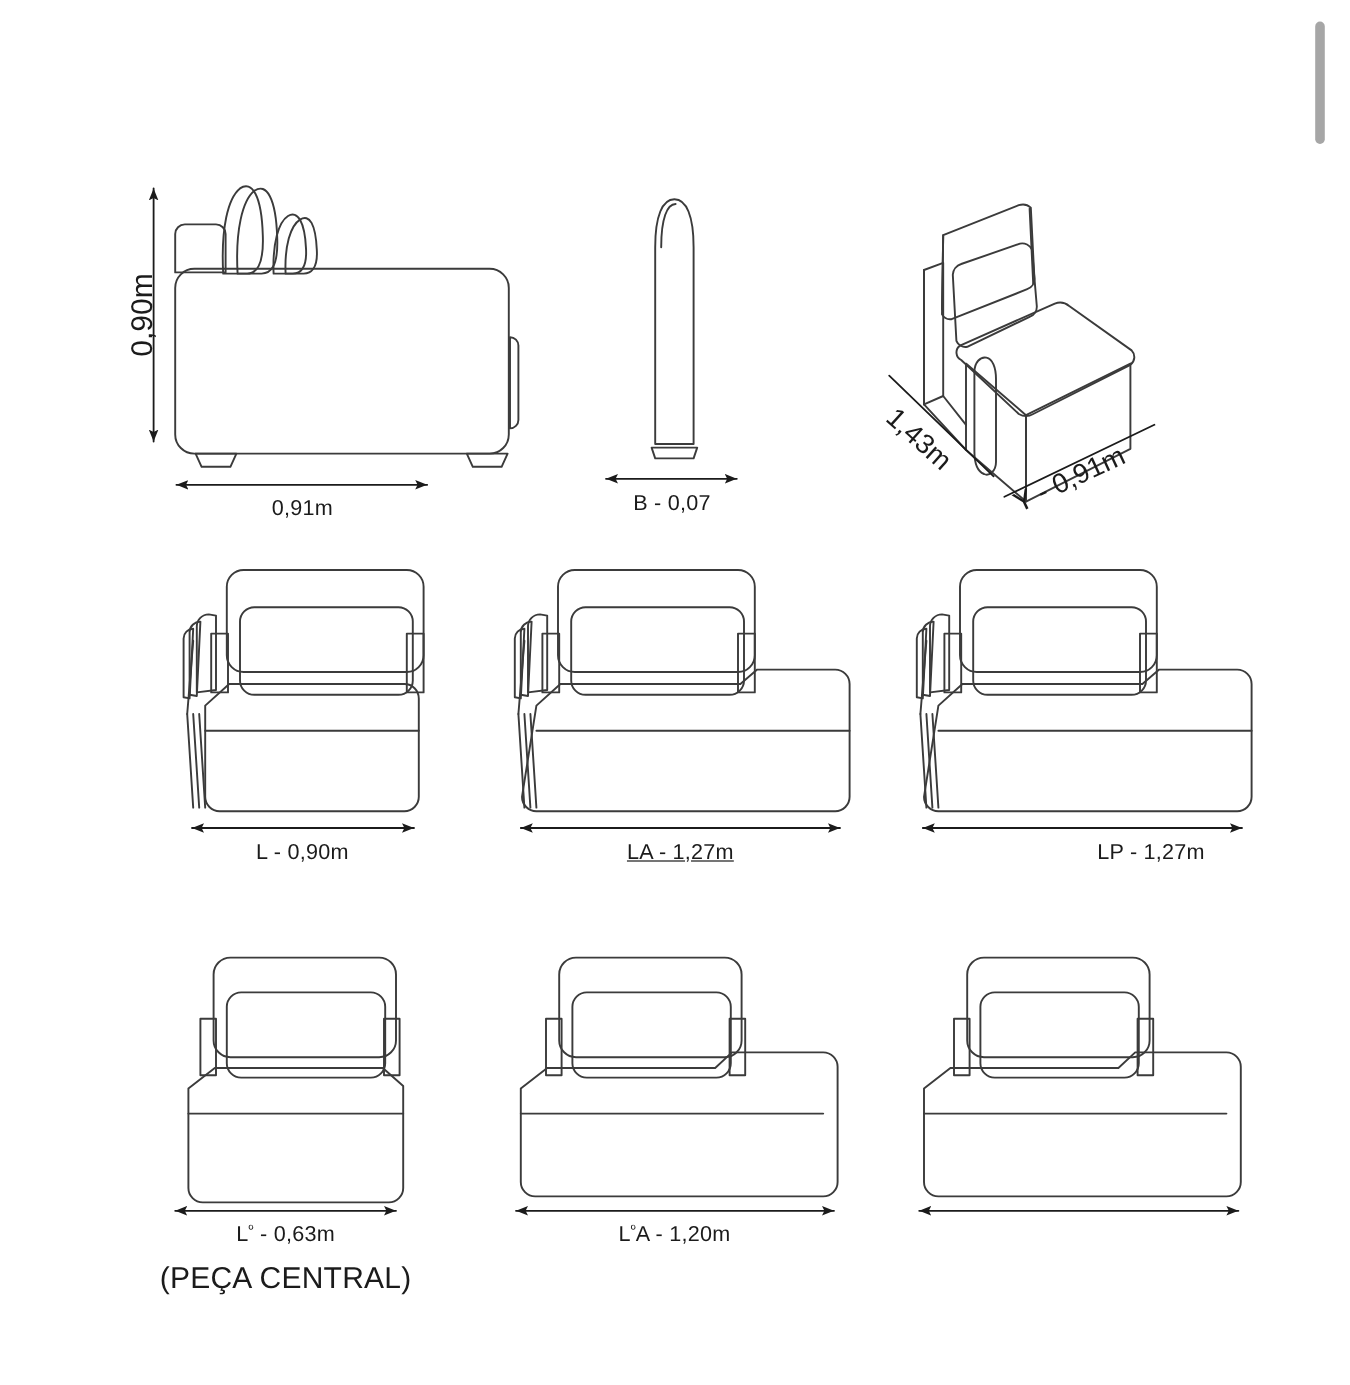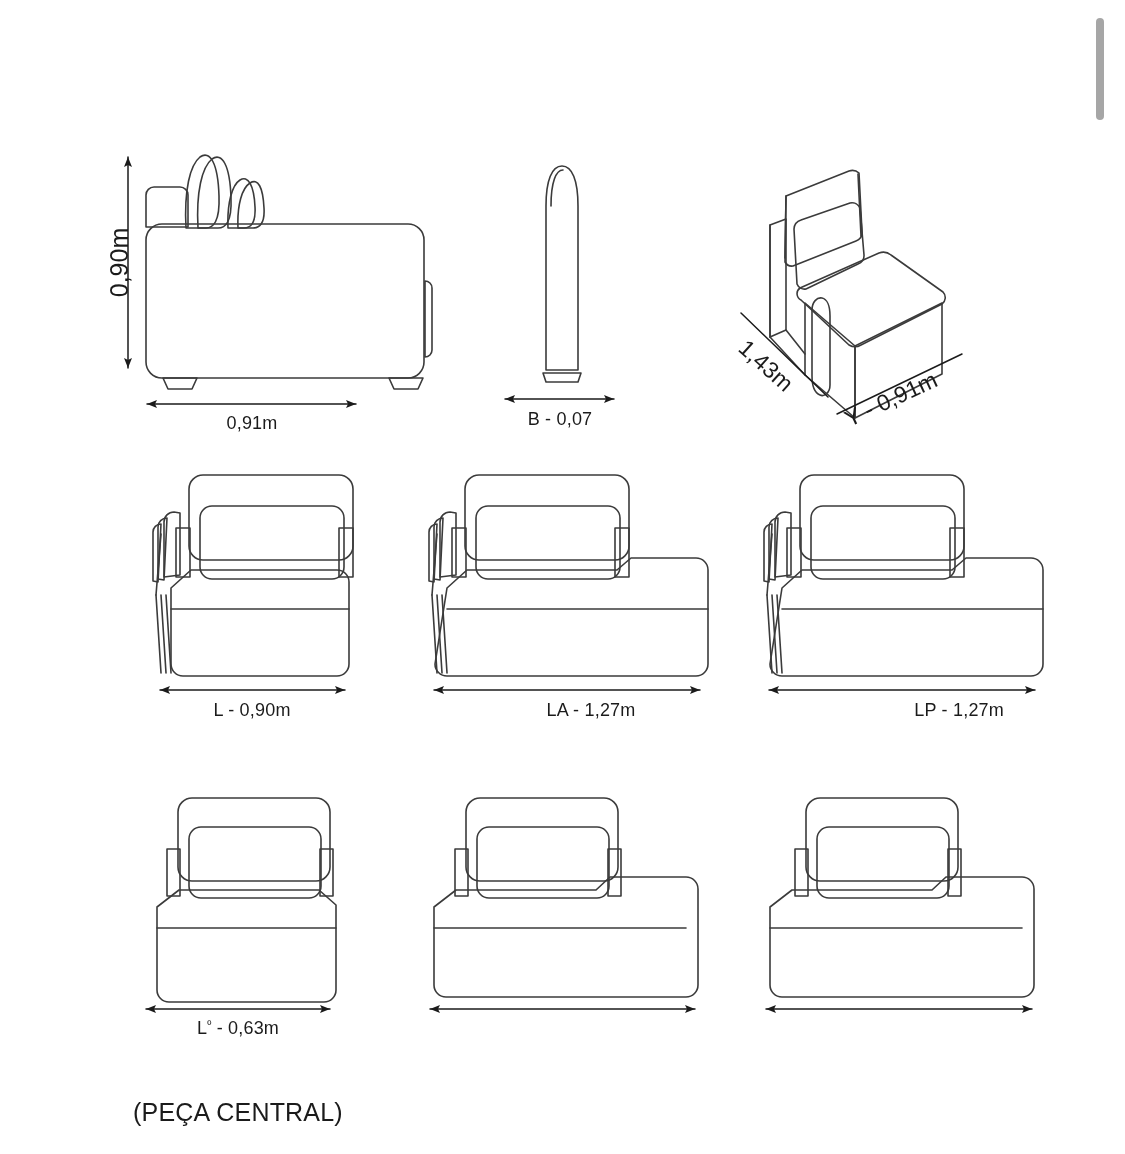--- a/index.html
+++ b/index.html
@@ -48,21 +48,21 @@
   
   .cap {
     position: absolute;
     font-family: "Liberation Sans", sans-serif;
     color: #1b1b1b;
     white-space: nowrap;
     text-align: center;
     letter-spacing: 0.2px;
   }
   .cap-main { font-size: 18px; }
-  .cap-sub  { font-size: 25px; margin-top: 47px; }
+  .cap-sub  { font-size: 25px; }
   .cap-vert {
     position: absolute;
     font-size: 25px;
     color: #1b1b1b;
     white-space: nowrap;
     transform-origin: 50% 50%;
     transform: rotate(-90deg);
   }
   .cap-diag {
     position: absolute;
@@ -287,29 +287,32 @@
   <div class="cap cap-main" style="left:150px; top:413px; width:204px;">0,91m</div>
 
   <div class="cap cap-main" style="left:505px; top:409px; width:110px;">B - 0,07</div>
 
   <div class="cap-diag" style="left:742px; top:331px; transform: rotate(42deg);">1,43m</div>
 
   <div class="cap-diag" style="left:846px; top:407px; transform: rotate(-25deg);">Y - 0,91m</div>
 
   <div class="cap cap-main" style="left:150px; top:700px; width:204px;">L - 0,90m</div>
 
-  <div class="cap cap-main" style="left:489px; top:700px; width:204px;">LA - 1,27m</div>
+  <div class="cap cap-main" style="left:465px; top:700px; width:204px;text-decoration:underline;">LA - 1,27m</div>
 
   <div class="cap cap-main" style="left:800px; top:700px; width:204px;text-align:right;">LP - 1,27m</div>
 
   <div class="cap cap-main" style="left:136px; top:1018px; width:204px;">
     <span>L</span><span class="ord">º</span><span> - 0,63m</span>
   </div>
 
   <div class="cap cap-sub" style="left:126px; top:1051px; width:224px;">(PEÇA CENTRAL)</div>
 
+  <div class="cap cap-main" style="left:460px; top:1018px; width:204px;">
+    <span>L</span><span class="ord">º</span><span>A - 1,20m</span>
+  </div>
 
 
   <div class="scrollbar-track">
     <div class="scrollbar-thumb"></div>
   </div>
 
 </div>
 
 </body></html>

